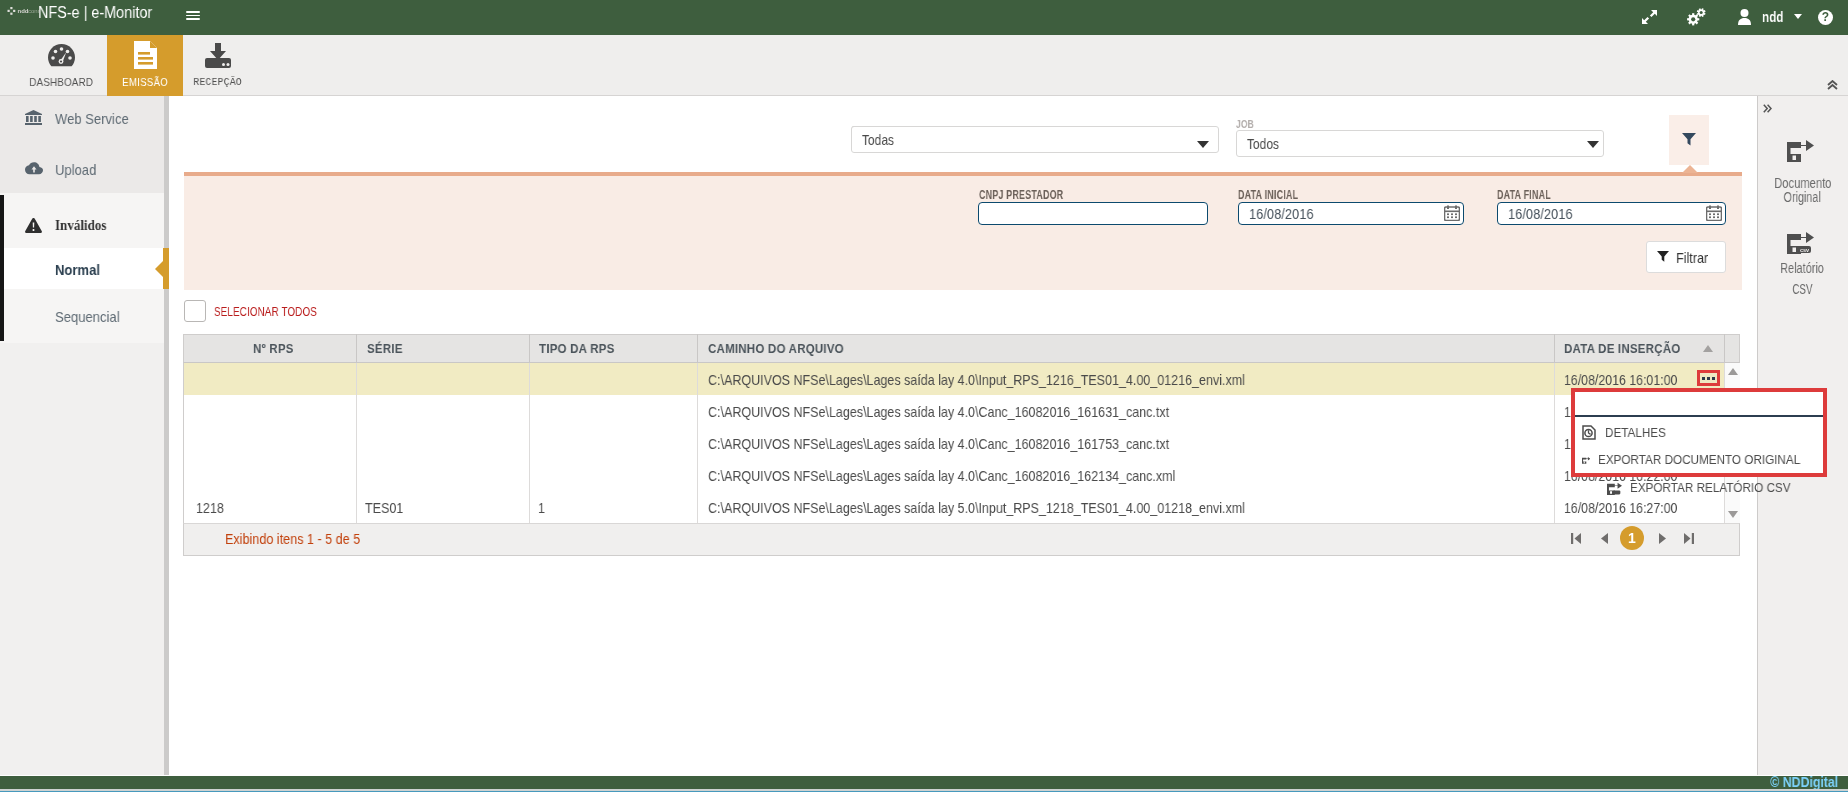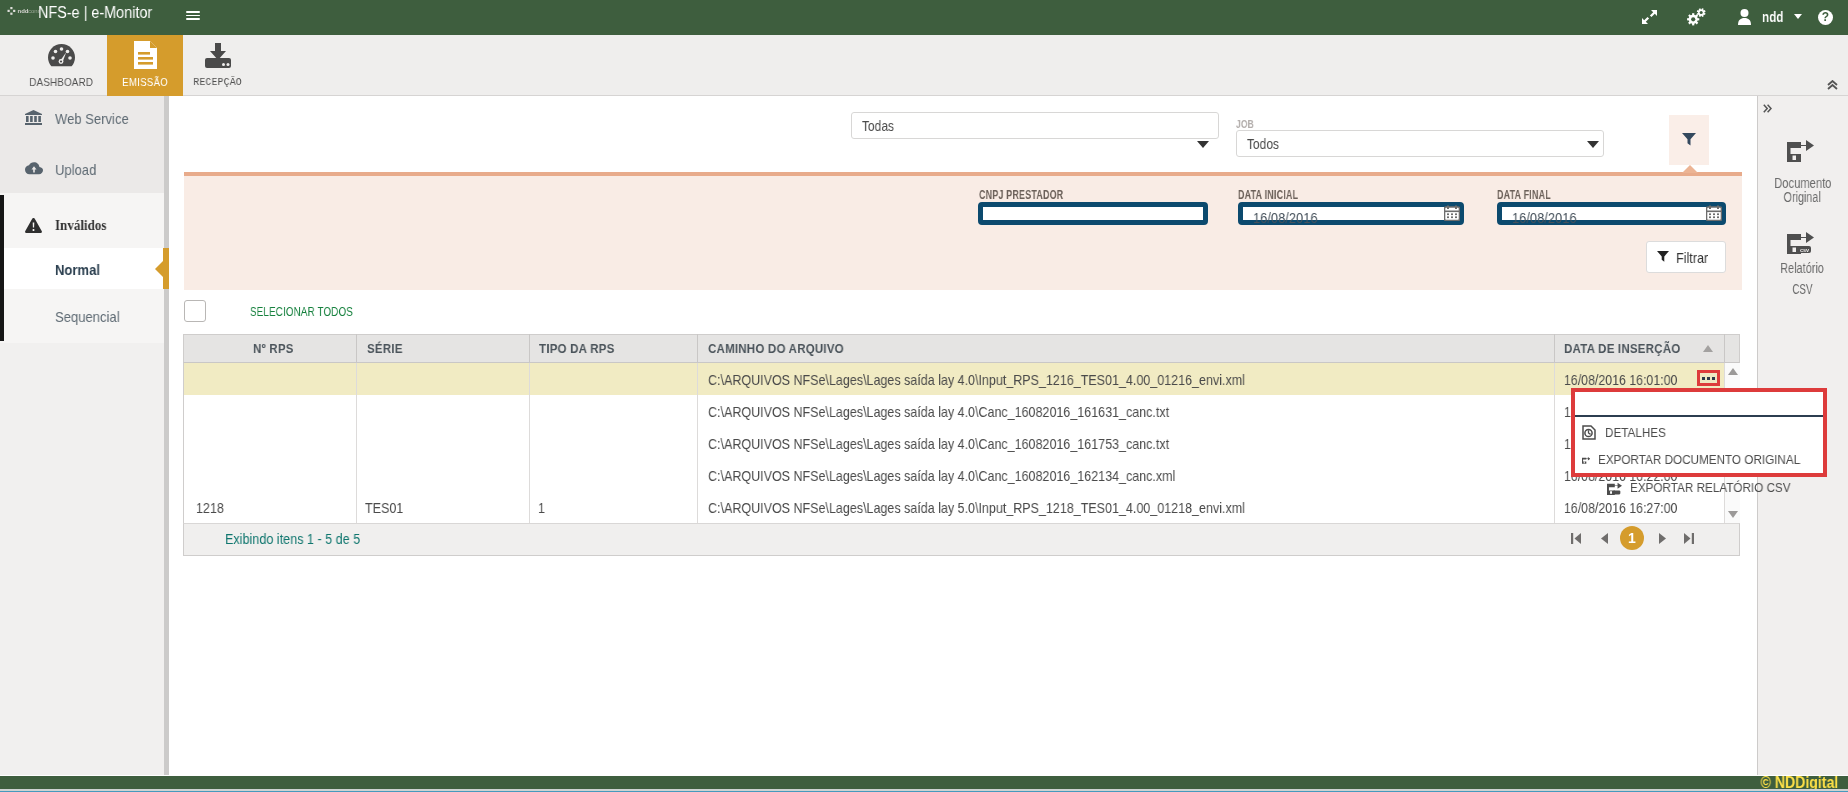--- a/index.html
+++ b/index.html
@@ -45,53 +45,53 @@
 
 #main { left:169px; top:96px; width:1588px; height:679px; background:#fff; }
 .fldlabel { position:absolute; font-size:11px; font-weight:bold; color:#b3aeac; letter-spacing:0.3px; }
 .select { position:absolute; height:27px; background:#fff; border:1px solid #d8d7d6; border-radius:3px; font-size:15px; color:#4a4a4a; padding:4px 10px; }
 .sel-caret { position:absolute; width:0; height:0; border-left:6px solid transparent; border-right:6px solid transparent; border-top:7px solid #333; }
 #filter-toggle { left:1669px; top:115px; width:40px; height:50px; background:#faeee8; display:flex; align-items:center; justify-content:center; }
 #peach-strip { left:184px; top:172px; width:1558px; height:4px; background:#e8ab8b; }
 #peach-notch { left:1682px; top:165px; width:0; height:0; border-left:8px solid transparent; border-right:8px solid transparent; border-bottom:8px solid #ecb494; }
 #peach-panel { left:184px; top:176px; width:1558px; height:114px; background:#f9ece5; }
 .plabel { position:absolute; font-size:12px; font-weight:bold; color:#6b6059; letter-spacing:0.3px; }
-.pinput { position:absolute; height:23px; background:#fff; border:5px solid #0c4a6e; border-radius:4px; font-size:15px; color:#47525c; padding:2px 10px; }
+.pinput { position:absolute; height:23px; background:#fff; border:1px solid #0c4a6e; border-radius:4px; font-size:15px; color:#47525c; padding:2px 10px; }
 #btn-filtrar { left:1646px; top:241px; width:80px; height:32px; background:#fff; border:1px solid #dcdcdc; border-radius:3px; display:flex; align-items:center; justify-content:center; font-size:15px; color:#333; }
 #checkbox { left:184px; top:300px; width:22px; height:22px; background:#fff; border:1px solid #b9b7b5; border-radius:3px; }
-#sel-todos { left:214px; top:304px; font-size:13px; color:#15803d; letter-spacing:0.2px;margin-left:36px; }
+#sel-todos { left:214px; top:304px; font-size:13px; color:#b91c1c; letter-spacing:0.2px; }
 
 
 #table { left:183px; top:334px; width:1557px; height:222px; border:1px solid #cfcdcc; background:#fff; }
 #thead { left:183px; top:334px; width:1557px; height:29px; background:#e5e4e3; border:1px solid #cfcdcc; border-bottom:1px solid #c9c7c6; }
 .th { position:absolute; top:341px; font-size:13px; font-weight:bold; color:#4b545b; letter-spacing:0.2px; }
 .vline { position:absolute; width:1px; background:#c9c7c6; top:334px; height:29px; }
 .vline2 { position:absolute; width:1px; background:#dddbda; top:363px; height:160px; }
 .row { position:absolute; left:184px; width:1539px; height:32px; }
 .cell { position:absolute; font-size:15px; color:#4a4a4a; }
 #row1 { top:363px; background:#f1ebc3; left:184px; width:1540px; }
 #scrollstrip { left:1724px; top:363px; width:16px; height:160px; background:#fafafa; border-left:1px solid #dddbda; }
 #tfoot { left:183px; top:523px; width:1557px; height:33px; background:#f0efee; border:1px solid #cfcdcc; border-top:1px solid #d9d7d6; }
-#exibindo { left:225px; top:531px; font-size:14px; color:#0f766e; }
+#exibindo { left:225px; top:531px; font-size:14px; color:#c2410c; }
 #pgcircle { left:1620px; top:526px; width:24px; height:24px; border-radius:50%; background:#d59c2c; color:#fff; font-size:14px; font-weight:bold; text-align:center; line-height:24px; }
 
 
 #dots-btn { z-index:6; left:1697px; top:370px; width:23px; height:16px; border:3px solid #dd3b3b; background:#eee8c2; display:flex; align-items:center; justify-content:center; gap:2px; }
 #dots-btn i { width:3px; height:3px; background:#2b3a4a; display:block; }
 #menu { z-index:5; left:1571px; top:388px; width:256px; height:89px; background:#fff; border:4px solid #dd3b3b; }
 .mitem { position:absolute; left:0; width:248px; font-size:13px; color:#4c4c4c; display:flex; align-items:center; white-space:nowrap; overflow:hidden;margin-top:29px; }
 #mdivider { position:absolute; left:0; top:23px; width:248px; height:2px; background:#2c3e50; }
 
 
 #rsidebar { left:1757px; top:96px; width:91px; height:679px; background:#f1efee; border-left:1px solid #cdcbca; }
 .rlabel { position:absolute; width:91px; text-align:center; font-size:14px; color:#6b6b6b; }
 
 
 #botbar { left:0; top:776px; width:1848px; height:13px; background:#3e5e3e; }
-#copyright { position:absolute; right:10px; top:-2px; color:#fde047; font-size:16px; font-weight:bold; }
+#copyright { position:absolute; right:10px; top:-2px; color:#7dd3fc; font-size:14px; font-weight:bold; }
 #grayline { left:0; top:789px; width:1848px; height:2px; background:#cdd2d1; }
 #blueline { left:0; top:790.5px; width:1848px; height:1.5px; background:#4799bd; }
 </style>
 </head>
 <body>
 <div id="topbar" class="abs"></div>
 <div id="minilogo" class="abs"><svg width="33" height="10" viewBox="0 0 33 10">
       <g fill="#dededa">
         <rect x="0.5" y="3.8" width="2.2" height="2.2"></rect>
         <rect x="3.3" y="1" width="2.2" height="2.2"></rect>
@@ -225,21 +225,21 @@
 <div class="sb-item" style="top:255px; height:28px;">
   <span class="txt nx" style="--s:0.87; margin-left:55px; font-weight:bold; color:#2c4050;">Normal</span>
 </div>
 <div class="sb-item" style="top:302px; height:28px;">
   <span class="txt nx" style="--s:0.87; margin-left:55px;">Sequencial</span>
 </div>
 
 <div id="main" class="abs"></div>
 
 <div class="fldlabel" style="left:851px; top:124px;"><span class="nx" style="--s:0.76;">CIDADE</span></div>
-<div class="select" style="left:851px; top:112px; width:368px;"><span class="nx" style="--s:0.8;">Todas</span></div>
+<div class="select" style="left:851px; top:126px; width:368px;"><span class="nx" style="--s:0.8;">Todas</span></div>
 <div class="sel-caret" style="left:1197px; top:141px;"></div>
 <div class="fldlabel" style="left:1236px; top:118px;"><span class="nx" style="--s:0.76;">JOB</span></div>
 <div class="select" style="left:1236px; top:130px; width:368px;"><span class="nx" style="--s:0.8;">Todos</span></div>
 <div class="sel-caret" style="left:1587px; top:141px;"></div>
 <div id="filter-toggle" class="abs">
     <svg width="14" height="14" viewBox="0 0 14 14">
       <path fill="#34495e" d="M0 0 L14 0 L8.5 6.3 L8.5 12.5 L5.5 10.2 L5.5 6.3 Z"></path>
     </svg>
   </div>
 <div id="peach-strip" class="abs"></div>

